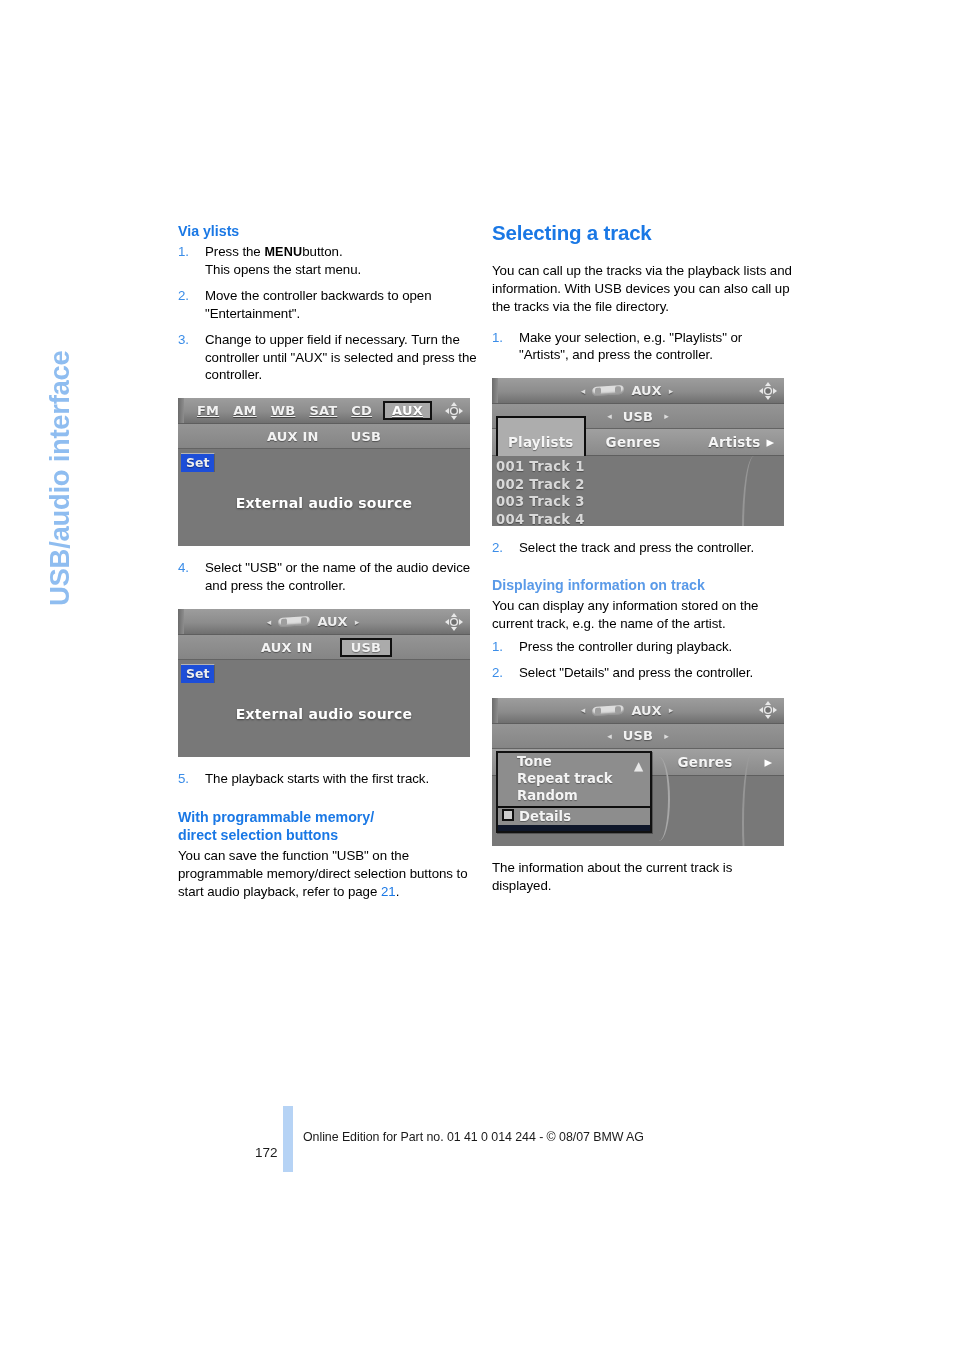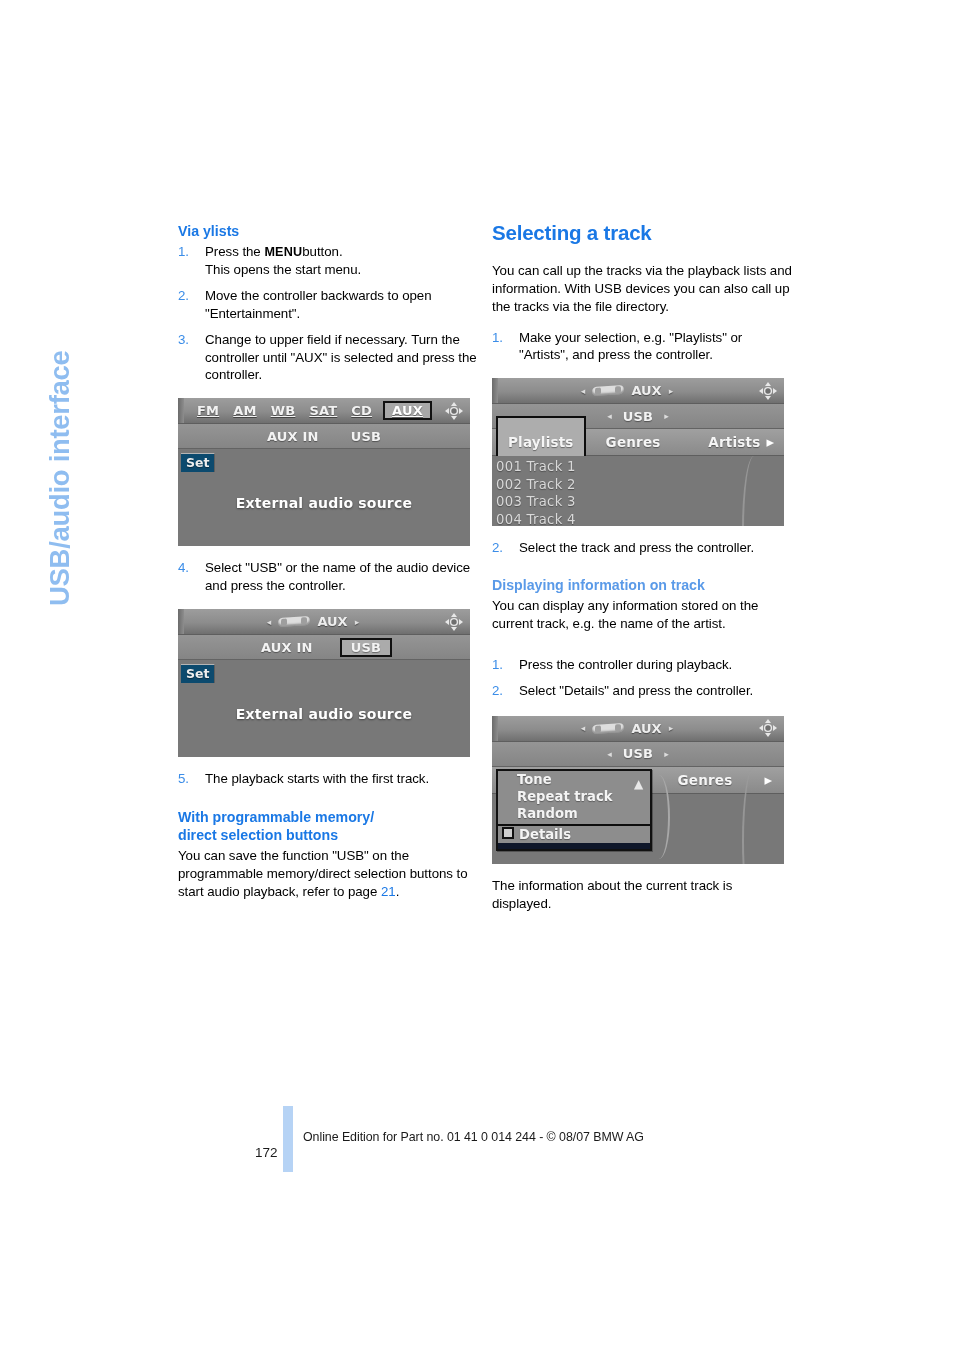--- a/index.html
+++ b/index.html
@@ -66,21 +66,21 @@
   }
   h2.sub-title.lighter { color: #5a9ae8; }
 
   p.body {
     font-size: 13.3px;
     line-height: 1.345;
     margin: 0 0 13px 0;
     color: #000;
     letter-spacing: -0.05px;
   }
-  p.body.tight { margin-bottom: 23px; }
+  p.body.tight { margin-bottom: 5px; }
 
   ol.steps {
     list-style: none;
     margin: 0 0 12px 0;
     padding: 0;
   }
   ol.steps li {
     position: relative;
     padding-left: 27px;
     font-size: 13.3px;
@@ -259,21 +259,21 @@
   
   .idrive-body {
     position: relative;
     flex: 1;
     background: #787878;
     height: 100%;
   }
   .set-chip {
     position: absolute;
     left: 3px; top: 4px;
-    background: #0c4a6e;
+    background: #1d4ed8;
     color: #eee;
     font-size: 12.5px;
     font-weight: bold;
     padding: 1px 5px 2px 5px;
     border-top: 1px solid #b5b5b5;
     border-right: 1px solid #5e5e5e;
     text-shadow: 0 1px 1px rgba(0,0,0,.4);
   }
   .ext-src {
     position: absolute;
@@ -284,21 +284,21 @@
     font-size: 14px;
     font-weight: bold;
     text-shadow: 0 1px 2px rgba(0,0,0,.45);
     letter-spacing: .2px;
   }
   .track-list {
     position: absolute;
     left: 4px; top: 2px;
     color: #d9d9d9;
     font-size: 13.2px;
-    font-weight: normal;
+    font-weight: bold;
     line-height: 1.02;
     text-shadow: 0 1px 1px rgba(0,0,0,.35);
   }
   .track-list div { padding: 2px 0; letter-spacing: .3px; }
   .scroll-arc {
     position: absolute;
     right: 18px; top: 0; bottom: 0;
     width: 22px;
     border-left: 2px solid #9c9c9c;
     border-radius: 60% 0 0 60%;

